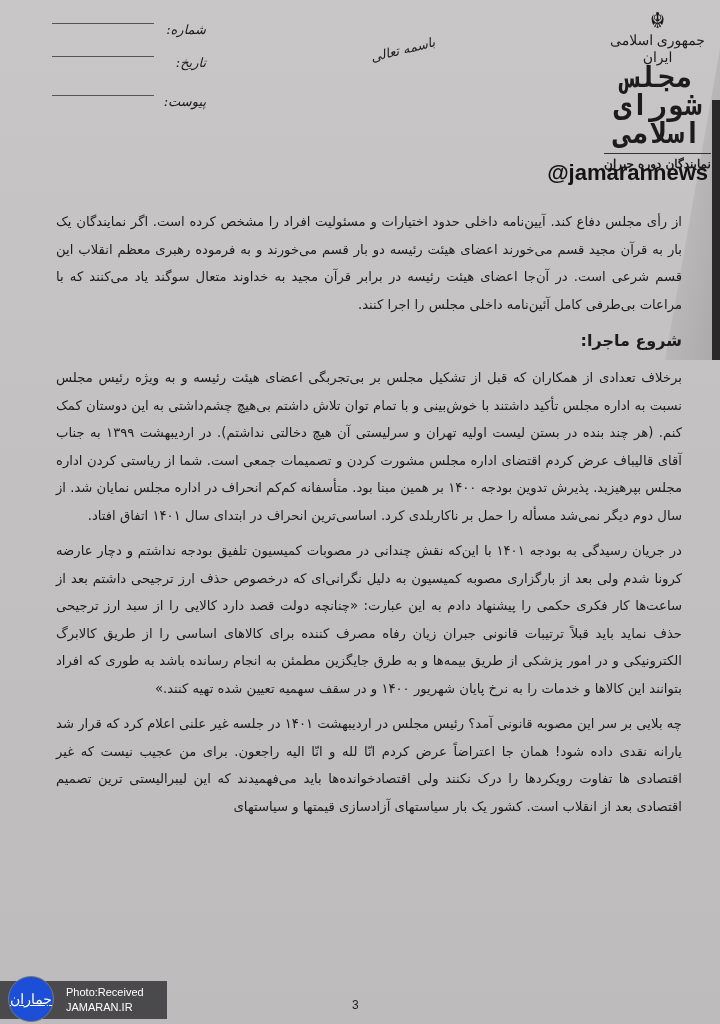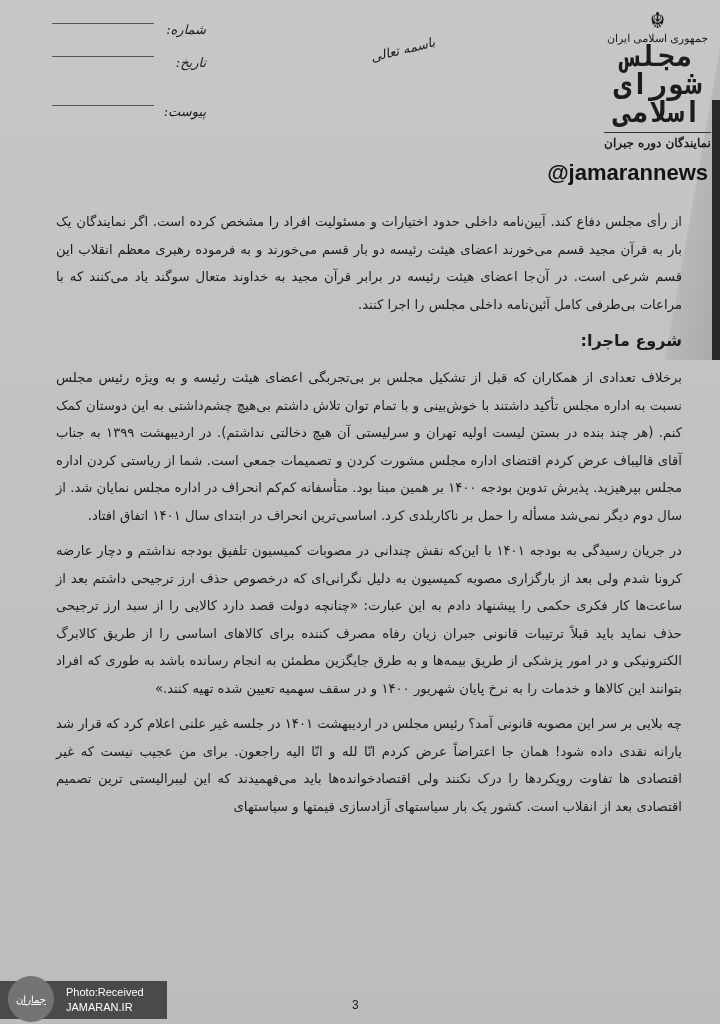--- a/index.html
+++ b/index.html
@@ -17,61 +17,61 @@
   .fold-edge {
     position:absolute; right:0; top:100px; width:8px; height:260px;
     background:#2a2829;
   }
   .field-row { position:absolute; left:52px; display:flex; align-items:flex-start; direction:rtl; gap:4px; }
   .field-row .lbl { font-family:"DejaVu Serif", serif; font-size:13px; font-style:italic; width:48px; text-align:right; }
   .field-row .line { width:102px; border-bottom:1.5px solid #555; height:1px; margin-bottom:4px; }
   .basmala { position:absolute; left:370px; top:42px; font-family:"DejaVu Serif", serif; font-size:13px; font-style:italic; transform:rotate(-14deg); }
   .logo { position:absolute; left:600px; top:10px; width:115px; text-align:center; direction:rtl; }
   .logo .emblem { font-size:22px; line-height:22px; }
-  .logo .small { font-family:Liberation Sans, sans-serif; font-size:11px; }
+  .logo .small { font-family:Liberation Serif, serif; font-size:14px; }
   .logo .big { font-family:Liberation Mono, monospace; font-size:29px; font-weight:bold; line-height:28px; letter-spacing:-1px; }
   .logo .rule { border-top:1px solid #333; margin:3px 4px; position:relative; }
   .logo .term { font-family:"DejaVu Serif", serif; font-size:12px; font-weight:bold; }
   .handle { position:absolute; right:12px; top:160px; font-family:"Liberation Sans", sans-serif; font-weight:bold; font-size:22px; color:#151314; }
   .body-text {
     position:absolute; left:48px; right:30px; top:200px;
     direction:rtl; text-align:justify; text-align-last:right;
     font-family:"DejaVu Sans", sans-serif; font-size:13.2px; line-height:27.5px;
   }
   .body-text p { margin:8px; }
   .heading { font-weight:bold; font-size:16px; line-height:30px; }
   .page-num { position:absolute; left:352px; top:998px; font-family:"Liberation Sans", sans-serif; font-size:12px; }
   .watermark {
     position:absolute; left:0; top:981px; width:167px; height:38px;
     background:#4a4a4c; display:flex; align-items:center; color:#fff;
   }
   .watermark .circle {
-    width:44px; height:44px; border-radius:50%; background:#737373;
+    width:44px; height:44px; border-radius:50%; background:#1d4ed8;
     border:1px solid #777; margin-left:8px; margin-top:-2px;
     display:flex; align-items:center; justify-content:center;
-    font-family:"DejaVu Serif", serif; font-size:10px; color:#fff;text-decoration:underline;
+    font-family:"DejaVu Serif", serif; font-size:14px; color:#fff;text-decoration:underline;
   }
   .watermark .txt { margin-left:12px; font-family:"Liberation Sans", sans-serif; font-size:11px; line-height:15px; }
 </style>
 </head>
 <body>
 
 <div class="page">
   <div class="fold"></div>
   <div class="fold-edge"></div>
 
   <div class="field-row" style="top:22px;">
     <span class="lbl">شماره:</span>
     <span class="line"></span>
   </div>
   <div class="field-row" style="top:55px;">
     <span class="lbl">تاریخ:</span>
     <span class="line"></span>
   </div>
-  <div class="field-row" style="top:104px;">
+  <div class="field-row" style="top:94px;">
     <span class="lbl">پیوست:</span>
     <span class="line"></span>
   </div>
 
   <div class="basmala">باسمه تعالی</div>
 
   <div class="logo">
     <div class="emblem">☬</div>
     <div class="small">جمهوری اسلامی ایران</div>
     <div class="big">مجلس شورای اسلامی</div>

